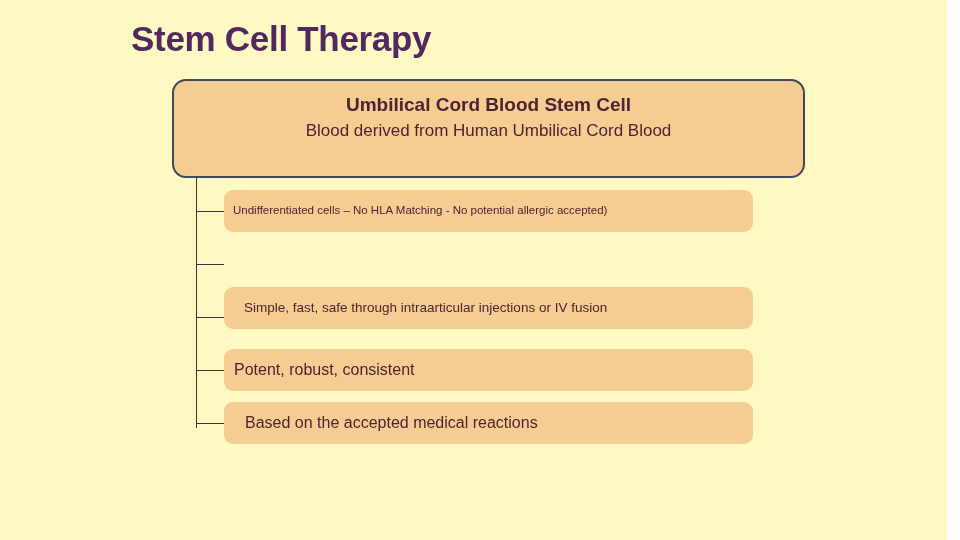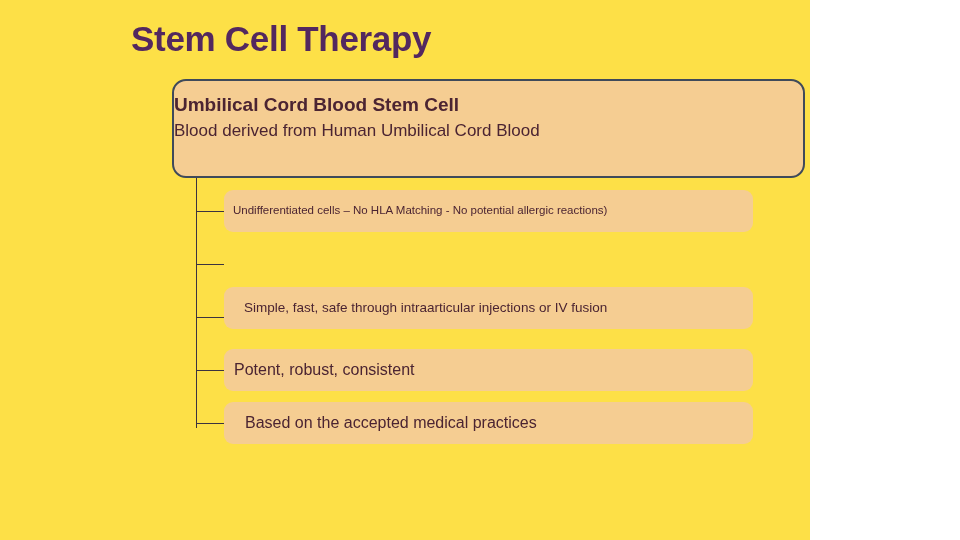--- a/index.html
+++ b/index.html
@@ -12,23 +12,23 @@
     width: 960px;
     height: 540px;
     overflow: hidden;
     font-family: "Liberation Sans", sans-serif;
     position: relative;
   }
 
   #slide {
     position: absolute;
     left: 0; top: 0;
-    width: 810px;
+    width: 947px;
     height: 540px;
-    background: #fde047;
+    background: #fef9c3;
   }
 
   
   #slide-title {
     position: absolute;
     left: 131px;
     top: 20px;
     font-size: 35px;
     font-weight: bold;
     color: #53285f;
@@ -41,21 +41,21 @@
   #header-node {
     position: absolute;
     left: 172px;
     top: 79px;
     width: 633px;
     height: 99px;
     box-sizing: border-box;
     background: #f5cd92;
     border: 2px solid #3f4a5a;
     border-radius: 14px;
-    text-align: left;
+    text-align: center;
     overflow: hidden;
   }
   #header-title {
     margin-top: 12px;
     font-size: 19px;
     font-weight: bold;
     color: #4b2432;
     line-height: 1.25;
     white-space: nowrap;
   }
@@ -125,29 +125,29 @@
 
   <div id="connector-trunk"></div>
 
   <div class="connector-branch" style="top:211px;"></div>
   <div class="connector-branch" style="top:264px;"></div>
   <div class="connector-branch" style="top:317px;"></div>
   <div class="connector-branch" style="top:370px;"></div>
   <div class="connector-branch" style="top:423px;"></div>
 
   <div class="feature-row row-0" style="top:190px;">
-    <span class="feature-label">Undifferentiated cells – No HLA Matching - No potential allergic reactions)</span>
+    <span class="feature-label">Undifferentiated cells – No HLA Matching - No potential allergic accepted)</span>
   </div>
 
   <div class="feature-row row-1" style="top:243px;margin-top:44px;">
     <span class="feature-label">Simple, fast, safe through intraarticular injections or IV fusion</span>
   </div>
 
 
   <div class="feature-row row-3" style="top:349px;">
     <span class="feature-label">Potent, robust, consistent</span>
   </div>
 
   <div class="feature-row row-4" style="top:402px;">
-    <span class="feature-label">Based on the accepted medical practices</span>
+    <span class="feature-label">Based on the accepted medical reactions</span>
   </div>
 
 </div>
 
 </body></html>

